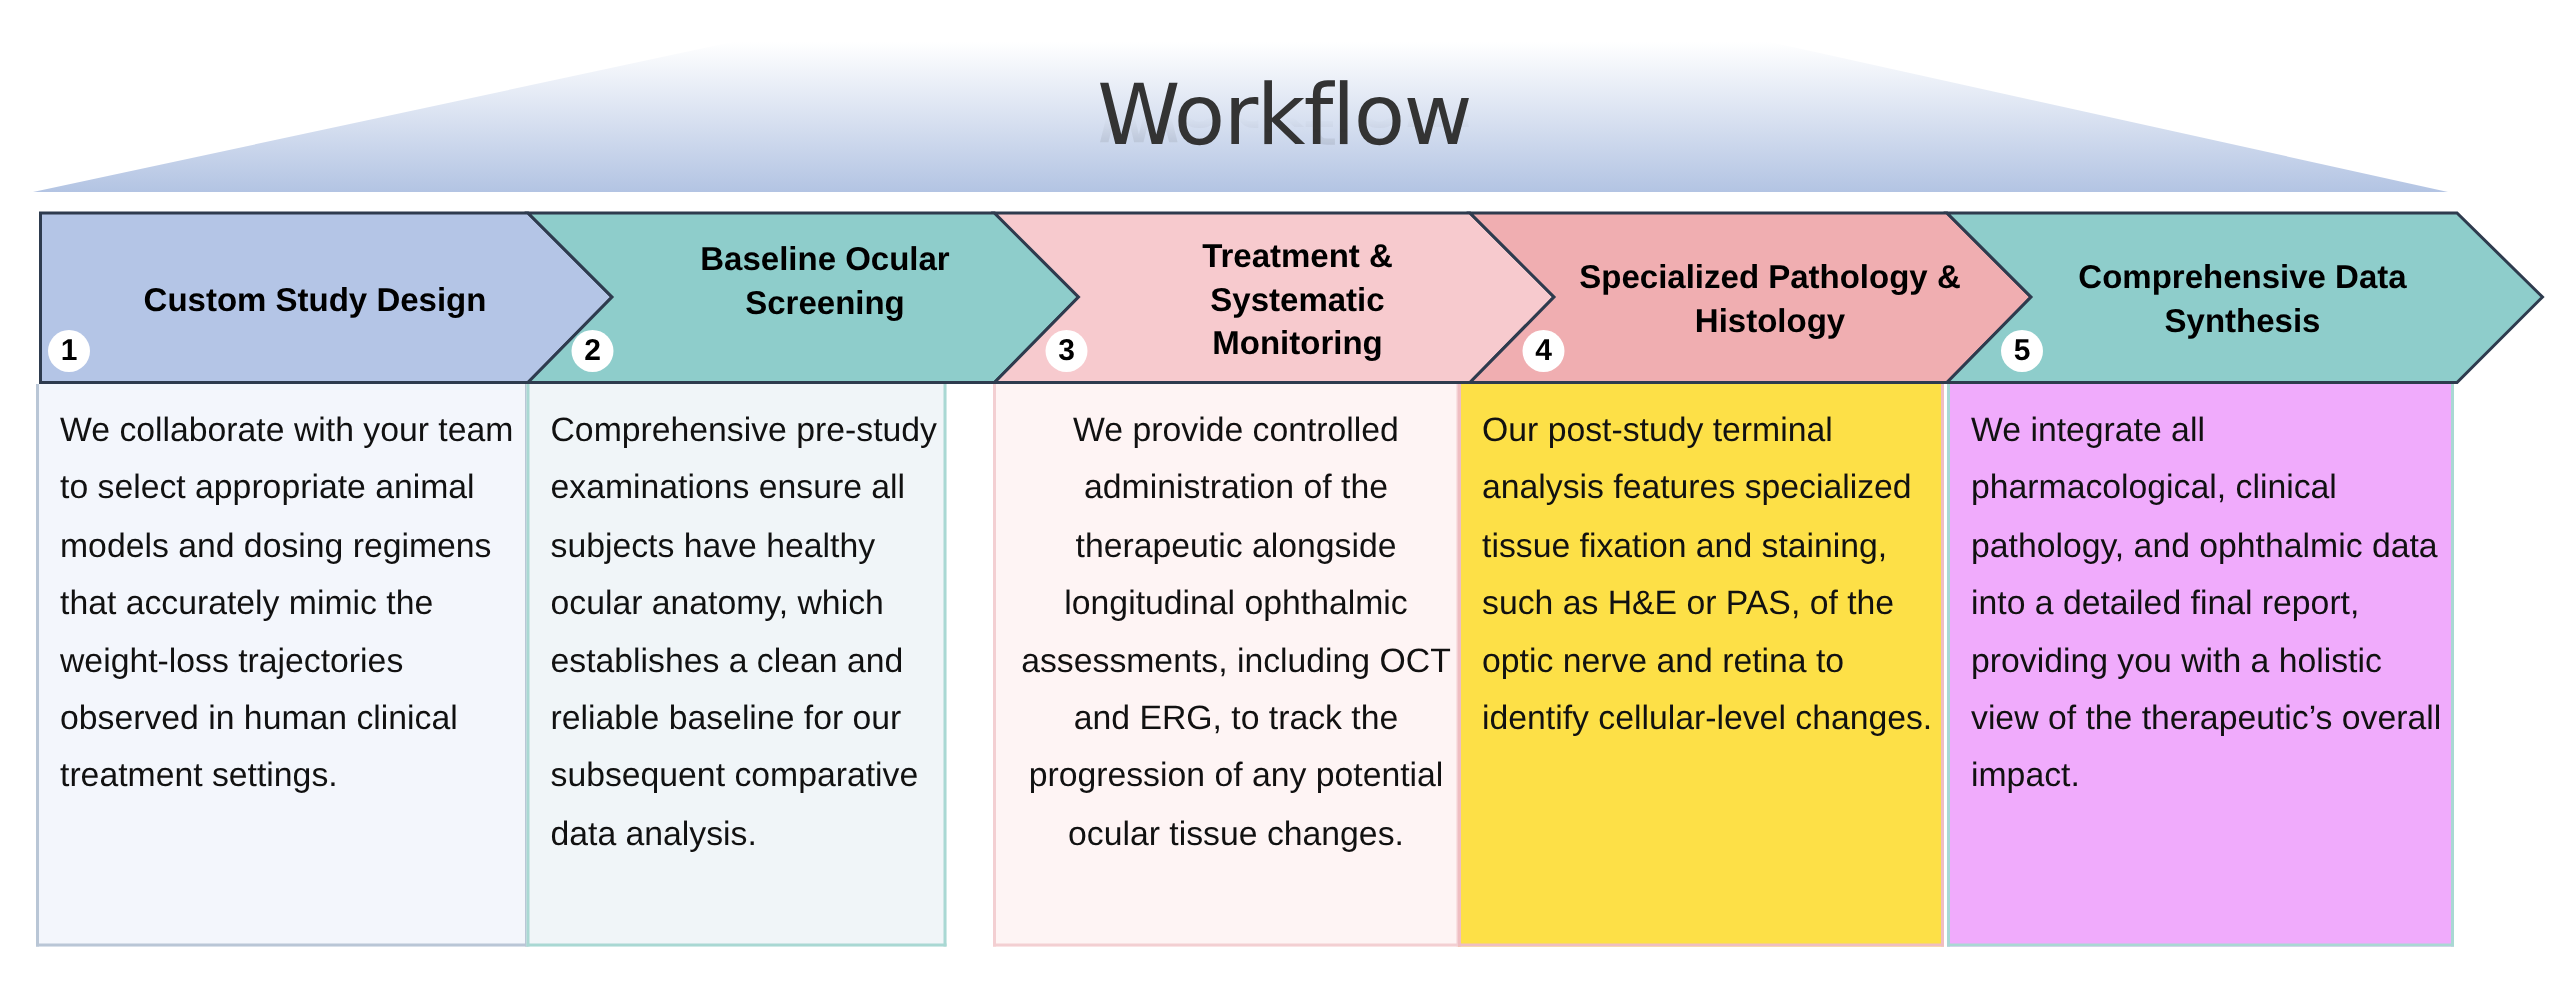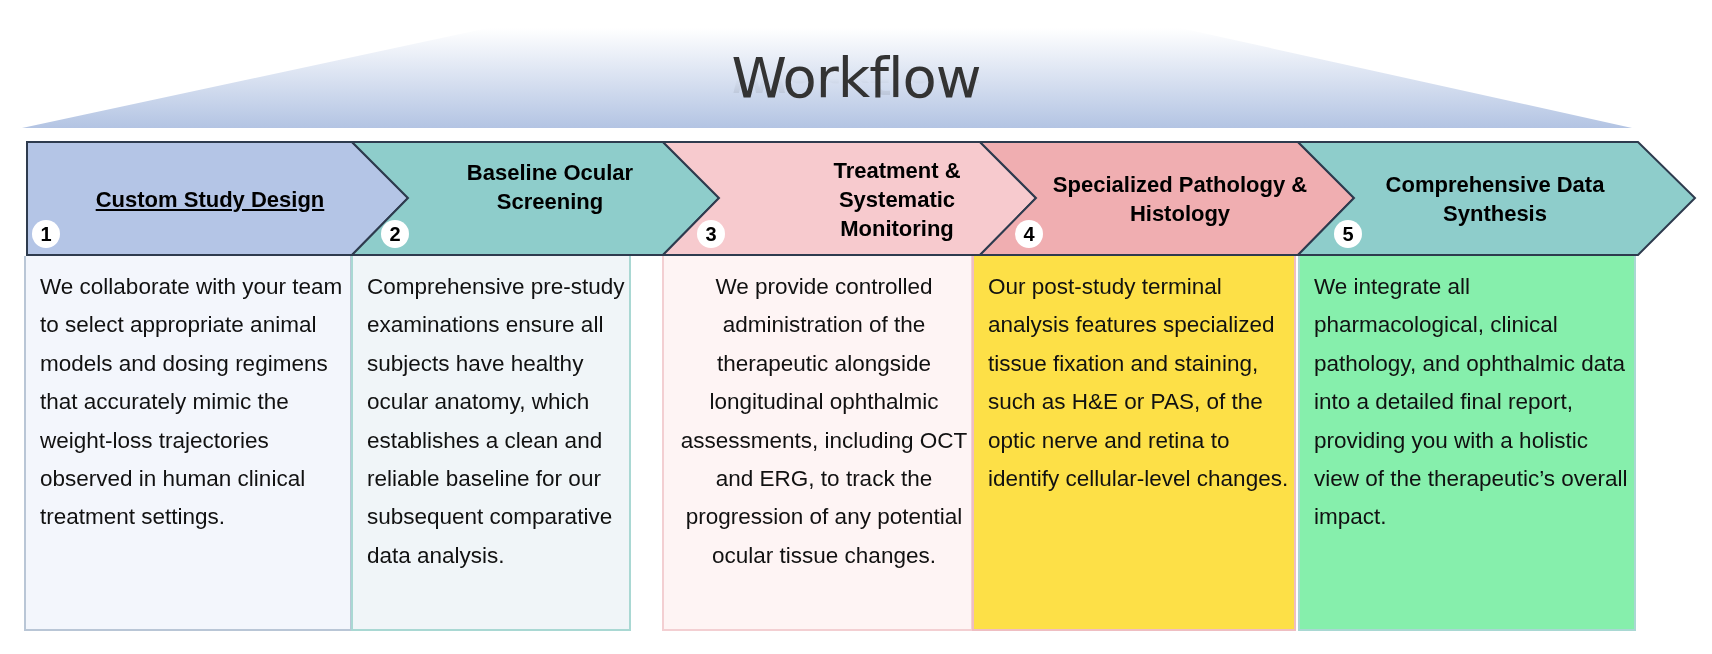--- a/index.html
+++ b/index.html
@@ -62,23 +62,23 @@
 
   <polygon points="352,142 663,142 719,198 663,255 352,255 408,198" fill="#8ecdcb" stroke="#2e3b4e" stroke-width="2"></polygon>
 
   <polygon points="663,142 980,142 1036,198 980,255 663,255 719,198" fill="#f7cace" stroke="#2e3b4e" stroke-width="2"></polygon>
 
   <polygon points="980,142 1298,142 1354,198 1298,255 980,255 1036,198" fill="#f0aeb1" stroke="#2e3b4e" stroke-width="2"></polygon>
 
   <polygon points="1298,142 1638,142 1695,198 1638,255 1298,255 1354,198" fill="#8ecdcb" stroke="#2e3b4e" stroke-width="2"></polygon>
 </svg>
 
-<div class="chev-label" style="left:60px; top:170px; width:300px; height:58px;text-decoration:underline;">Custom Study Design</div>
+<div class="chev-label" style="left:60px; top:170px; width:300px; height:58px;">Custom Study Design</div>
 <div class="chev-label" style="left:425px; top:156px; width:250px; height:62px;">Baseline Ocular Screening</div>
-<div class="chev-label" style="left:792px; top:154px; width:210px; height:90px;">Treatment &amp; Systematic Monitoring</div>
+<div class="chev-label" style="left:760px; top:154px; width:210px; height:90px;">Treatment &amp; Systematic Monitoring</div>
 <div class="chev-label" style="left:1040px; top:168px; width:280px; height:62px;">Specialized Pathology &amp; Histology</div>
 <div class="chev-label" style="left:1360px; top:168px; width:270px; height:62px;">Comprehensive Data Synthesis</div>
 
 <div class="num-badge" style="left:32px; top:220px;">1</div>
 <div class="num-badge" style="left:381px; top:220px;">2</div>
 <div class="num-badge" style="left:697px; top:220px;">3</div>
 <div class="num-badge" style="left:1015px; top:220px;">4</div>
 <div class="num-badge" style="left:1334px; top:220px;">5</div>
 
 <div class="card" style="left:24px; width:328px; background:#f3f6fc; border-color:#b9c6d6;">
@@ -86,15 +86,15 @@
 </div>
 <div class="card" style="left:351px; width:280px; background:#f0f5f8; border-color:#a9d8d3;">
   <div>Comprehensive pre-study examinations ensure all subjects have healthy ocular anatomy, which establishes a clean and reliable baseline for our subsequent comparative data analysis.</div>
 </div>
 <div class="card" style="left:662px; width:311px; background:#fef4f4; border-color:#f3cfd2;text-align:center;">
   <div>We provide controlled administration of the therapeutic alongside longitudinal ophthalmic assessments, including OCT and ERG, to track the progression of any potential ocular tissue changes.</div>
 </div>
 <div class="card" style="left:972px; width:324px; background:#fde047; border-color:#efbec2;">
   <div>Our post-study terminal analysis features specialized tissue fixation and staining, such as H&amp;E or PAS, of the optic nerve and retina to identify cellular-level changes.</div>
 </div>
-<div class="card" style="left:1298px; width:338px; background:#86efac; border-color:#a9d8d3;">
+<div class="card" style="left:1298px; width:338px; background:#f0abfc; border-color:#a9d8d3;">
   <div>We integrate all pharmacological, clinical pathology, and ophthalmic data into a detailed final report, providing you with a holistic view of the therapeutic’s overall impact.</div>
 </div>
 
 </body></html>

